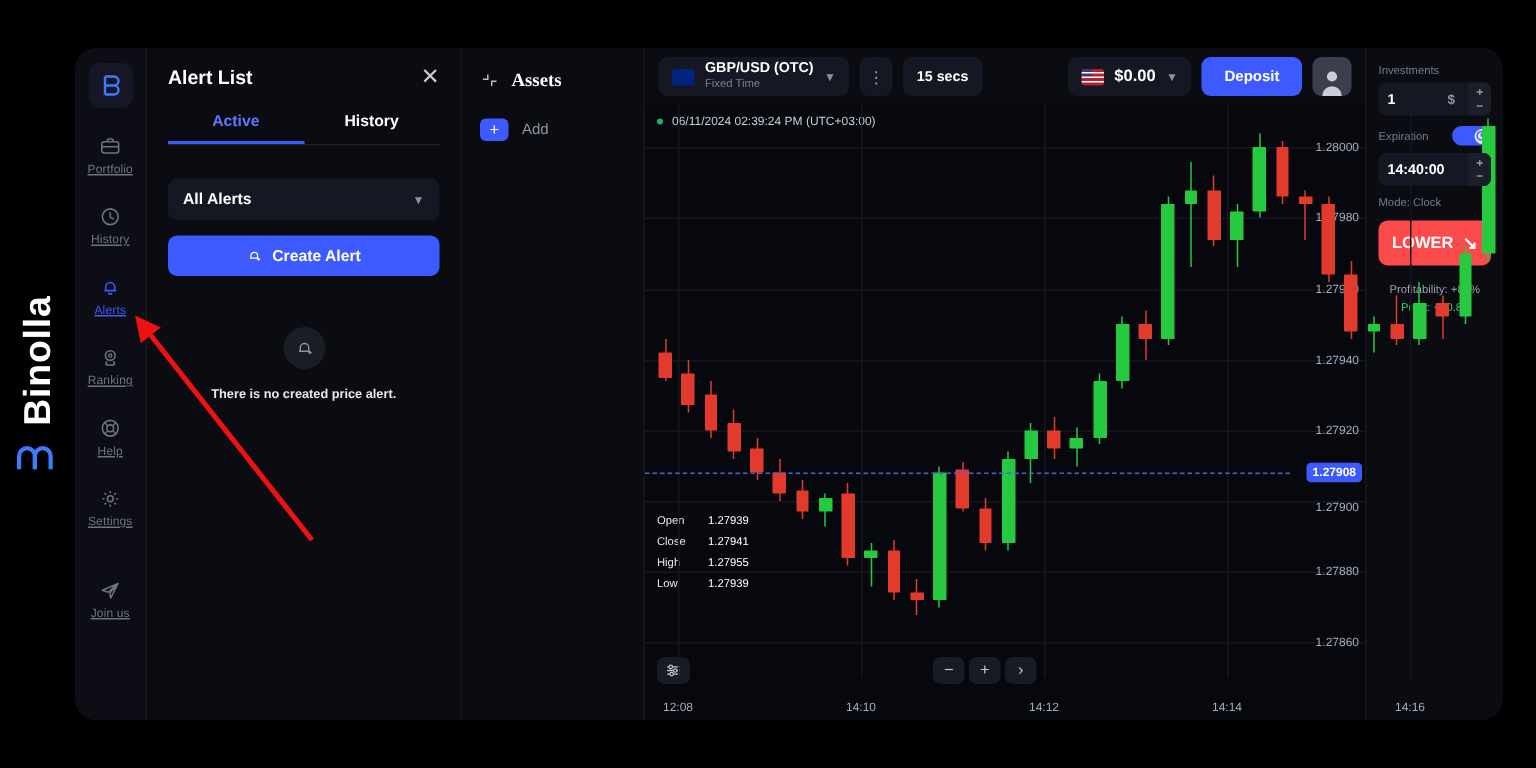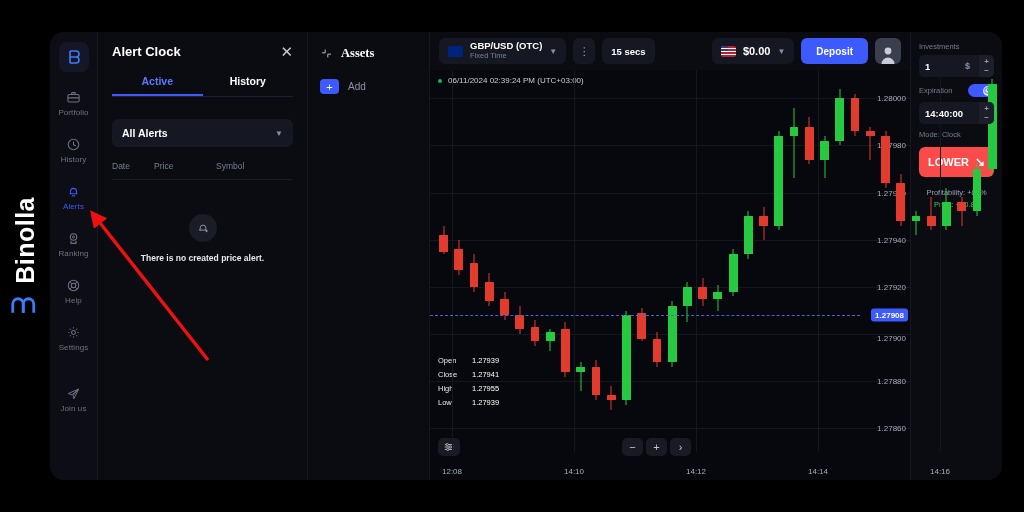--- a/index.html
+++ b/index.html
@@ -42,21 +42,21 @@
   }
   .rail-logo {
     width: 30px; height: 30px; border-radius: 8px;
     background: #151726;
     display: flex; align-items: center; justify-content: center;
     margin-bottom: 18px;
   }
   .rail-item {
     width: 48px; margin-bottom: 20px;
     display: flex; flex-direction: column; align-items: center; gap: 3px;
-    color: #6e7283; cursor: pointer;
+    color: #6e7283; cursor: pointer; text-decoration: underline;
   }
   .rail-item .lbl { font-size: 8px; letter-spacing: 0.1px; }
   .rail-item.active { color: #3d5afe; }
   .rail-item.tail { margin-top: 14px; }
 
   
   .alerts {
     width: 210px; flex: 0 0 210px;
     background: #0b0c12;
     border-right: 1px solid #16171f;
@@ -320,40 +320,42 @@
     <div class="rail-item tail">
       <svg width="15" height="15" viewBox="0 0 20 20">
         <path d="M17 4 L3 10 l5 1.8 L16.4 4.4 L9.6 12.6 L10.4 17 Z" fill="none" stroke="currentColor" stroke-width="1.3" stroke-linejoin="round"></path>
       </svg>
       <span class="lbl">Join us</span>
     </div>
   </div>
 
   <div class="alerts">
     <div class="alerts-head">
-      <div class="alerts-title">Alert Clock</div>
+      <div class="alerts-title">Alert List</div>
       <div class="close-x">✕</div>
     </div>
 
     <div class="tabs">
       <div class="tab active">Active</div>
       <div class="tab">History</div>
     </div>
 
     <div class="select">
       <span>All Alerts</span>
       <span class="caret">▼</span>
     </div>
 
-
-    <div class="cols">
-      <span>Date</span>
-      <span>Price</span>
-      <span>Symbol</span>
-    </div>
+    <button class="btn-create">
+      <svg width="11" height="11" viewBox="0 0 20 20">
+        <path d="M6 13 v-3.2 a4 4 0 0 1 8 0 V13 h1.2 H4.8 Z" fill="none" stroke="#fff" stroke-width="1.5"></path>
+        <path d="M13.6 14.4 h3.4 M15.3 12.7 v3.4" stroke="#fff" stroke-width="1.4"></path>
+      </svg>
+      <span>Create Alert</span>
+    </button>
+
 
     <div class="empty">
       <div class="empty-ico">
         <svg width="14" height="14" viewBox="0 0 20 20">
           <path d="M6 13 v-3.2 a4 4 0 0 1 8 0 V13 h1.2 H4.8 Z" fill="none" stroke="#8e93a5" stroke-width="1.4"></path>
           <path d="M13.6 14.4 h3.2 M15.2 12.8 v3.2" stroke="#8e93a5" stroke-width="1.3"></path>
         </svg>
       </div>
       <div class="empty-txt">There is no created price alert.</div>
     </div>
@@ -418,21 +420,21 @@
         </svg>
       </div>
     </div>
 
     <div class="chartwrap" id="chartwrap">
       <div class="stamp">
         <span class="dot"></span>
         <span>06/11/2024  02:39:24 PM  (UTC+03:00)</span>
       </div>
 
-      <div class="ohlc" style="top:286px">
+      <div class="ohlc" style="top:272px">
         <div>
             <span class="k">Open</span>
             <span>1.27939</span>
           </div>
         <div>
             <span class="k">Close</span>
             <span>1.27941</span>
           </div>
         <div>
             <span class="k">High</span>

